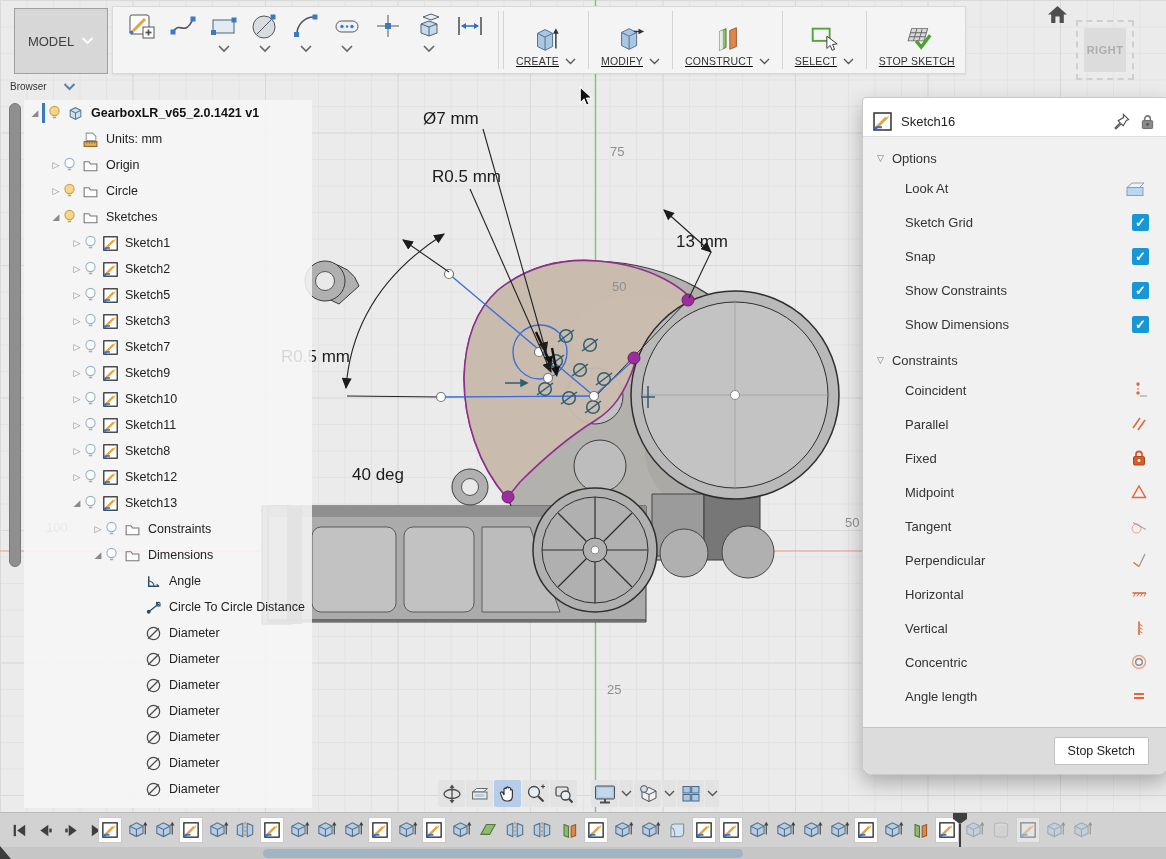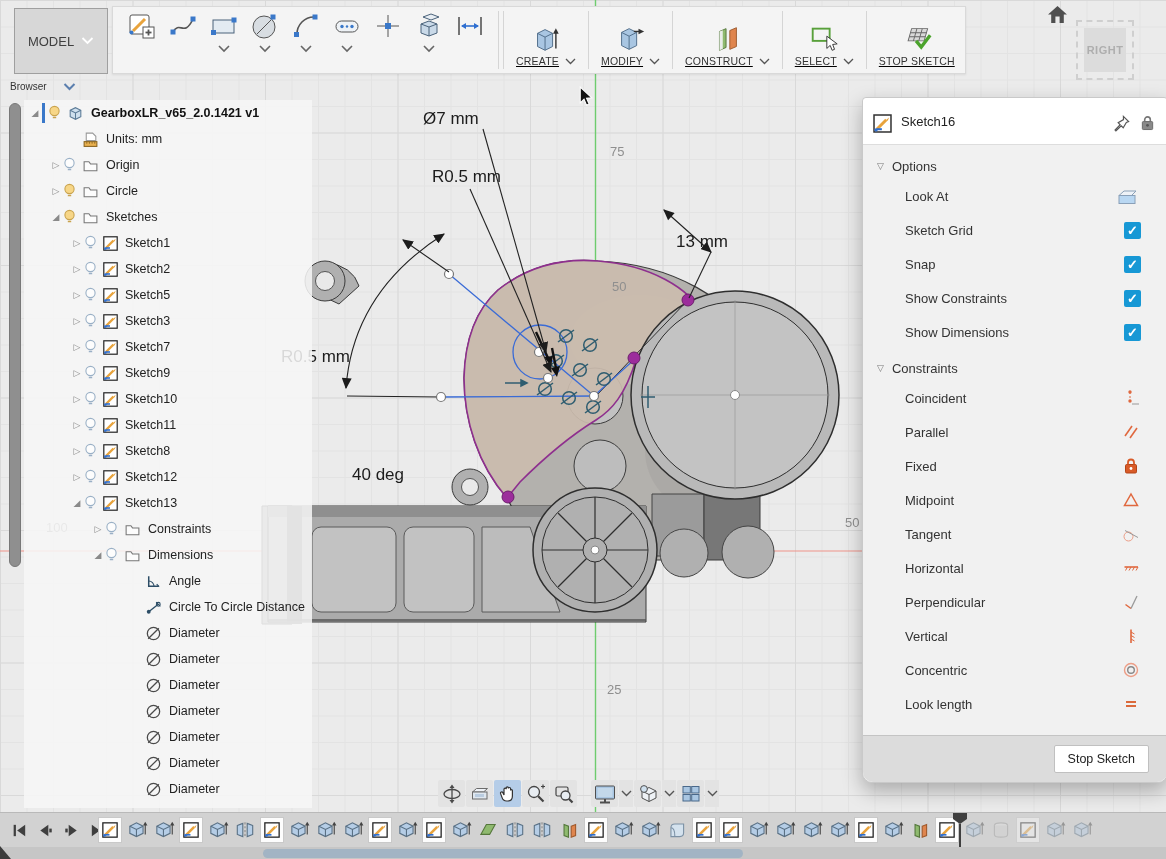--- a/index.html
+++ b/index.html
@@ -45,27 +45,27 @@
   .selbar{width:3px;height:20px;background:#3a78c9;margin-right:3px;flex:none;}
   .icn{flex:none;display:inline-flex;align-items:center;justify-content:center;}
   #vscroll{position:absolute;left:9px;top:103px;width:10px;height:462px;z-index:6;
     background:#8f8f8f;border:1px solid #787878;border-radius:6px;}
 
   
   #palette{position:absolute;left:862px;top:97px;width:304px;z-index:6;
     background:#f1f1f1;border:1px solid #c9c9c9;border-radius:4px 4px 10px 10px;
     box-shadow:0 8px 20px rgba(0,0,0,.28);display:flex;flex-direction:column;}
   #pal-header{height:30px;background:#fff;border-bottom:1px solid #ddd;border-radius:4px 4px 0 0;
-    display:flex;align-items:flex-start;padding:16px 12px 0 10px;gap:9px;}
+    display:flex;align-items:center;padding:8px 12px 0 10px;gap:9px;}
   #pal-title{flex:1;font-size:13px;color:#222;}
   #pal-body{padding:8px 0 14px 0;}
   .sec-head{height:26px;display:flex;align-items:center;gap:8px;padding-left:14px;
     font-size:13px;color:#333;cursor:pointer;}
   .sec-head .tri{font-size:9px;color:#777;}
-  .prow{height:34px;display:flex;align-items:center;padding:0 26px 0 42px;}
+  .prow{height:34px;display:flex;align-items:center;padding:0 18px 0 42px;}
   .prow .plab{flex:1;font-size:13px;color:#333;}
   .checkbox{width:17px;height:17px;background:#1798d5;border-radius:2px;color:#fff;
     font-size:13px;font-weight:bold;display:flex;align-items:center;justify-content:center;cursor:pointer;}
   #pal-footer{height:46px;background:#dcdcdc;border-top:1px solid #c4c4c4;border-radius:0 0 10px 10px;
     display:flex;align-items:center;justify-content:flex-end;padding-right:18px;}
   #stop-sketch-btn{background:#fff;border:1px solid #c0c0c0;border-radius:2px;padding:6px 13px;
     font-size:12.5px;color:#222;cursor:pointer;font-family:"Liberation Sans",sans-serif;}
 
   
   #vc-home{position:absolute;left:1047px;top:5px;z-index:5;cursor:pointer;}
@@ -1027,34 +1027,34 @@
         <div class="prow">
           <span class="plab">Tangent</span>
           <div class="icn">
             <svg width="20" height="20" viewBox="0 0 20 20">
               <circle cx="7.5" cy="12.5" r="4.5" fill="none" stroke="#ec9d86"></circle>
               <line x1="4" y1="6.5" x2="17" y2="13.5" stroke="#999"></line>
             </svg>
           </div>
         </div>
         <div class="prow">
+          <span class="plab">Perpendicular</span>
+          <div class="icn">
+            <svg width="20" height="20" viewBox="0 0 20 20">
+              <line x1="4.5" y1="12.5" x2="10" y2="16.5" stroke="#e0683e" stroke-width="1.5"></line>
+              <line x1="10" y1="16.5" x2="16" y2="4" stroke="#999" stroke-width="1.3"></line>
+            </svg>
+          </div>
+        </div>
+        <div class="prow">
           <span class="plab">Horizontal</span>
           <div class="icn">
             <svg width="20" height="20" viewBox="0 0 20 20">
               <line x1="3.5" y1="9" x2="17" y2="9" stroke="#e0683e" stroke-width="1.6"></line>
               <path d="M6.5 9 l-2 3.5 M10 9 l-2 3.5 M13.5 9 l-2 3.5 M17 9 l-2 3.5" stroke="#e0683e" stroke-width="1" fill="none"></path>
-            </svg>
-          </div>
-        </div>
-        <div class="prow">
-          <span class="plab">Perpendicular</span>
-          <div class="icn">
-            <svg width="20" height="20" viewBox="0 0 20 20">
-              <line x1="4.5" y1="12.5" x2="10" y2="16.5" stroke="#e0683e" stroke-width="1.5"></line>
-              <line x1="10" y1="16.5" x2="16" y2="4" stroke="#999" stroke-width="1.3"></line>
             </svg>
           </div>
         </div>
         <div class="prow">
           <span class="plab">Vertical</span>
           <div class="icn">
             <svg width="20" height="20" viewBox="0 0 20 20">
               <line x1="10" y1="3.5" x2="10" y2="17" stroke="#e0683e" stroke-width="1.6"></line>
               <path d="M10 6 l3.5 2 M10 9.5 l3.5 2 M10 13 l3.5 2" stroke="#e0683e" stroke-width="1" fill="none"></path>
             </svg>
@@ -1063,21 +1063,21 @@
         <div class="prow">
           <span class="plab">Concentric</span>
           <div class="icn">
             <svg width="20" height="20" viewBox="0 0 20 20">
               <circle cx="10" cy="10" r="6.5" fill="none" stroke="#ec9d86" stroke-width="1.4"></circle>
               <circle cx="10" cy="10" r="3.3" fill="none" stroke="#888" stroke-width="1.4"></circle>
             </svg>
           </div>
         </div>
         <div class="prow">
-          <span class="plab">Look length</span>
+          <span class="plab">Angle length</span>
           <div class="icn">
             <svg width="20" height="20" viewBox="0 0 20 20">
               <line x1="5" y1="8" x2="15" y2="8" stroke="#d95b28" stroke-width="1.8"></line>
               <line x1="5" y1="12" x2="15" y2="12" stroke="#d95b28" stroke-width="1.8"></line>
             </svg>
           </div>
         </div>
       </div>
   </div>
   <div id="pal-footer">

